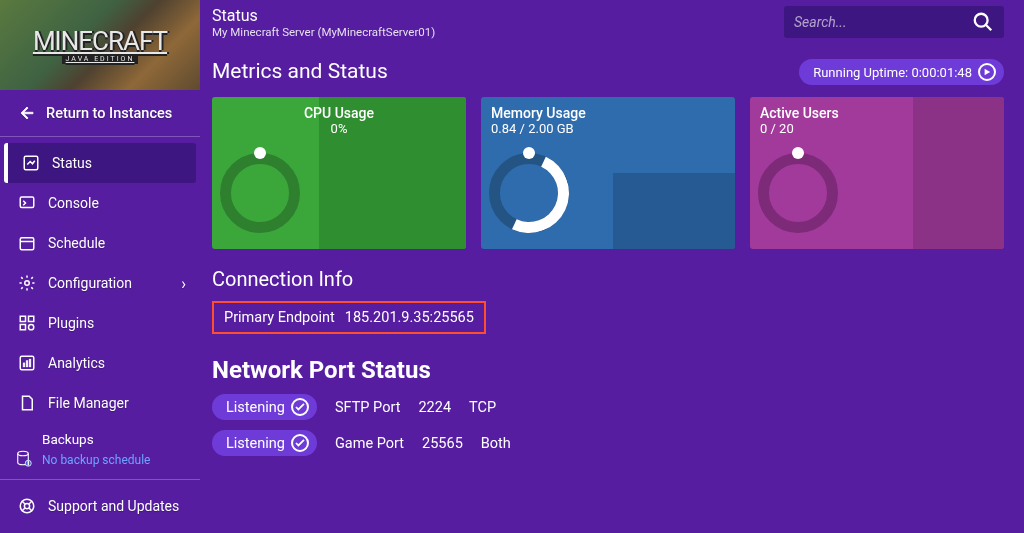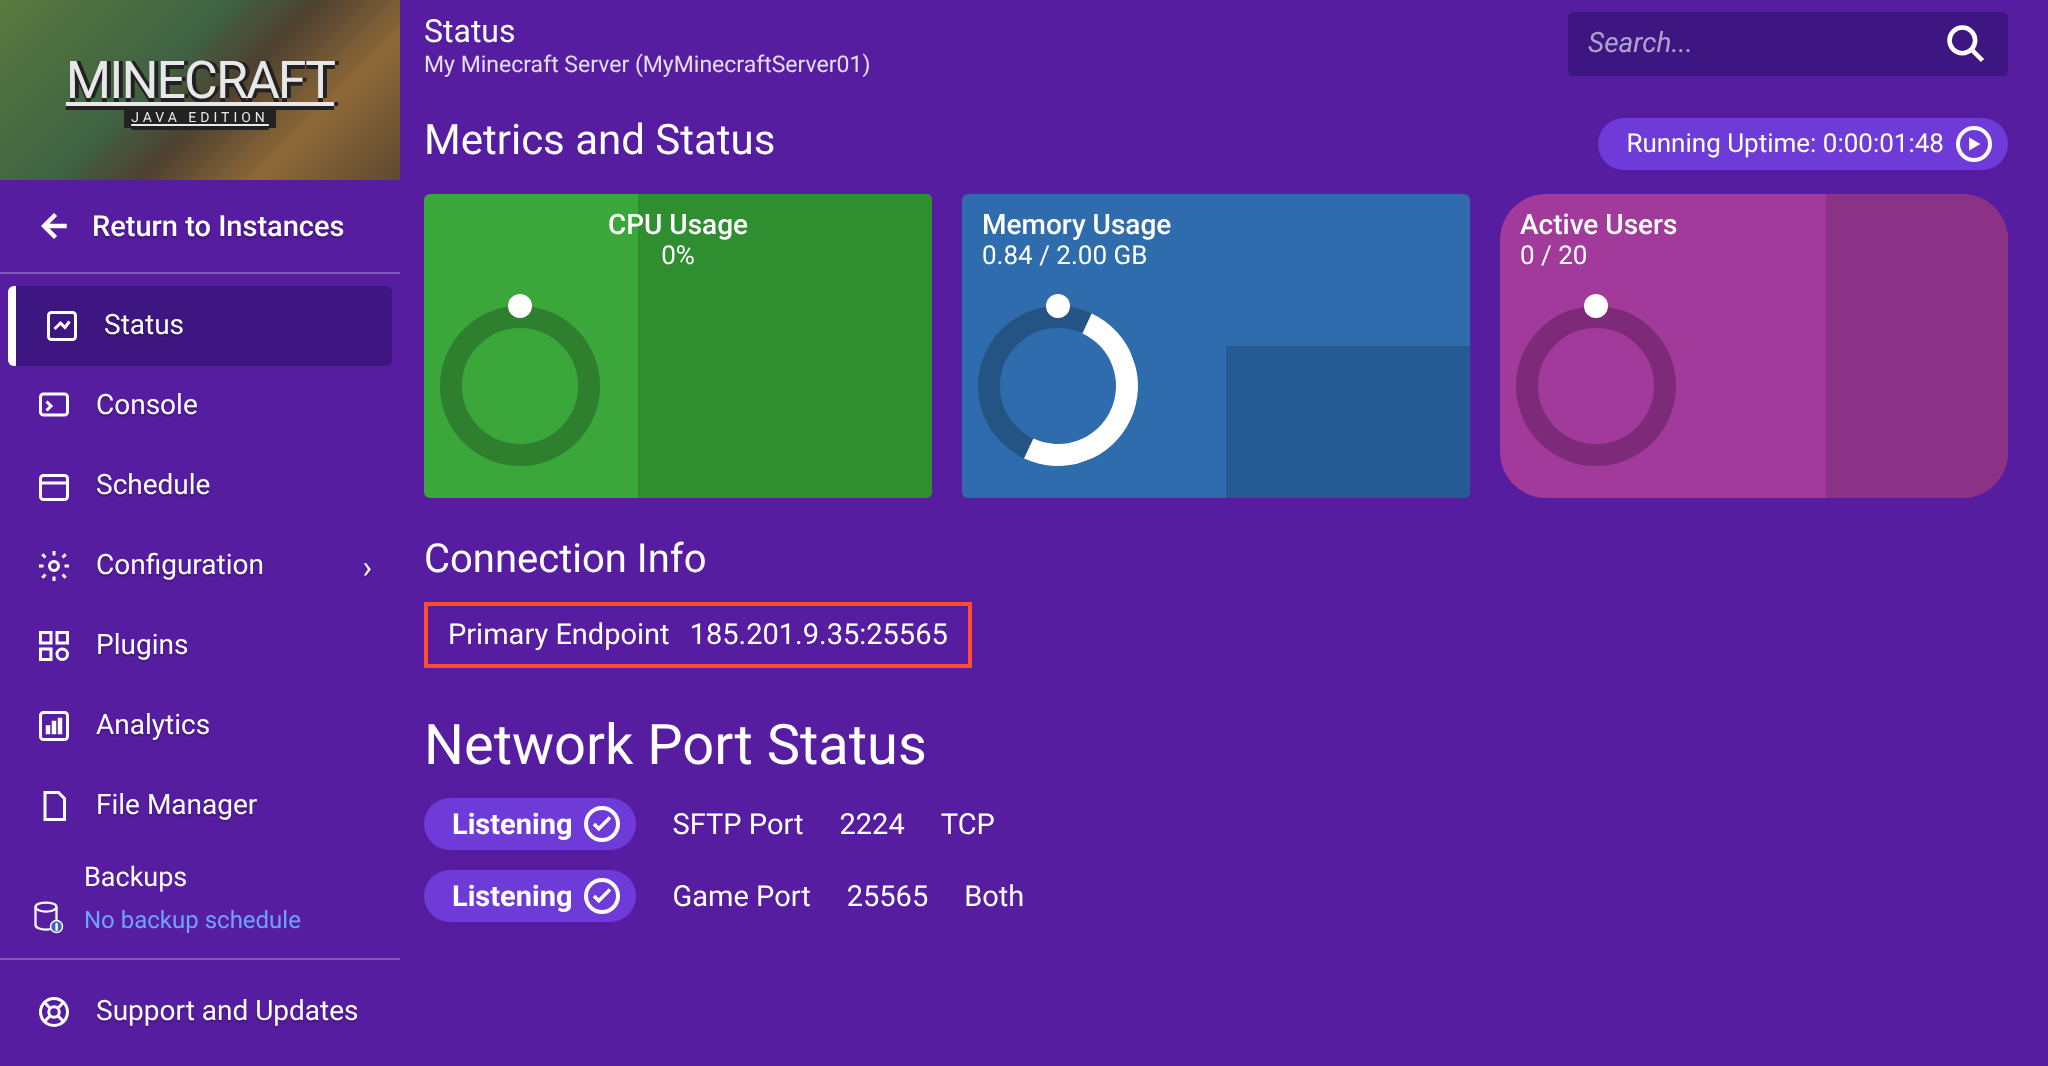--- a/index.html
+++ b/index.html
@@ -46,39 +46,39 @@
   .gauge-wrap { position:absolute; left:8px; top:56px; width:100px; height:100px;}
   .gauge-ring { width:80px;height:80px;border-radius:50%; }
   .gauge-dot { width:12px;height:12px;border-radius:50%;background:#fff;position:absolute;}
   .tile-cpu { background:#3ba73b;text-align:center;}
   .tile-cpu .overlay-half { position:absolute; right:0; top:0; bottom:0; width:58%; background:#2f8e2f;}
   .tile-cpu .gauge-ring{ border:11px solid #2e7f2e;}
   .tile-mem { background:#2f6cad;}
   .tile-mem .overlay-half { position:absolute; right:0; top:50%; bottom:0; width:48%; background:#265a92;}
   .tile-mem .gauge-ring{ border:11px solid #245483;}
   .tile-mem .gauge-arc{ position:absolute;left:0;top:0;width:80px;height:80px;border-radius:50%;border:11px solid transparent;border-right-color:#fff;border-bottom-color:#fff;transform:rotate(-20deg);}
-  .tile-users { background:#a13a9b;border-radius:23px;}
+  .tile-users { background:#a13a9b;}
   .tile-users .overlay-half { position:absolute; right:0; top:0; bottom:0; width:36%; background:#8b3186;}
   .tile-users .gauge-ring{ border:11px solid #7d2a78;}
 
   .two-col { display:flex; gap:40px; margin-top:18px;}
   .colL { flex:0 0 340px;}
   .colR { flex:1;}
   .sec-h { font-size:20px; font-weight:400; margin-bottom:10px;}
   .btn-row { display:flex; gap:8px; flex-wrap:wrap;}
   .btn { border:0; border-radius:4px; padding:7px 16px; font-size:15px; color:#fff; cursor:pointer; text-shadow:0 1px 0 rgba(0,0,0,.2);}
   .btn-restart { background:#3454d1;}
   .btn-stop { background:#e24d4d;}
   .btn-sleep { background:#e07c16;}
   .btn-assist { background:#6f3bd8;}
   .conn-box { border:2px solid #ff4d2e; padding:6px 10px; display:inline-flex; gap:10px; font-size:14.5px;}
 
-  .sec-h2 { font-size:28px; font-weight:400; margin:22px 0 10px 0;}
+  .sec-h2 { font-size:24px; font-weight:700; margin:22px 0 10px 0;}
   .port-row { display:flex; align-items:center; gap:18px; font-size:14.5px; margin-bottom:10px;}
-  .pill { background:#6f3bd8; border-radius:16px; padding:4px 8px 4px 14px; display:flex; align-items:center; gap:6px;font-weight:bold;}
+  .pill { background:#6f3bd8; border-radius:16px; padding:4px 8px 4px 14px; display:flex; align-items:center; gap:6px;}
   .pill-check { width:18px;height:18px;border:2px solid #fff;border-radius:50%;display:flex;align-items:center;justify-content:center;}
   .pill-check svg{width:10px;height:8px;stroke:#fff;fill:none;stroke-width:2.2;}
 </style>
 </head>
 <body>
 
 <div class="sidebar">
   <div class="logo-area">
     <div style="display:flex;flex-direction:column;align-items:center;text-decoration:underline;">
       <span>MINECRAFT</span>

